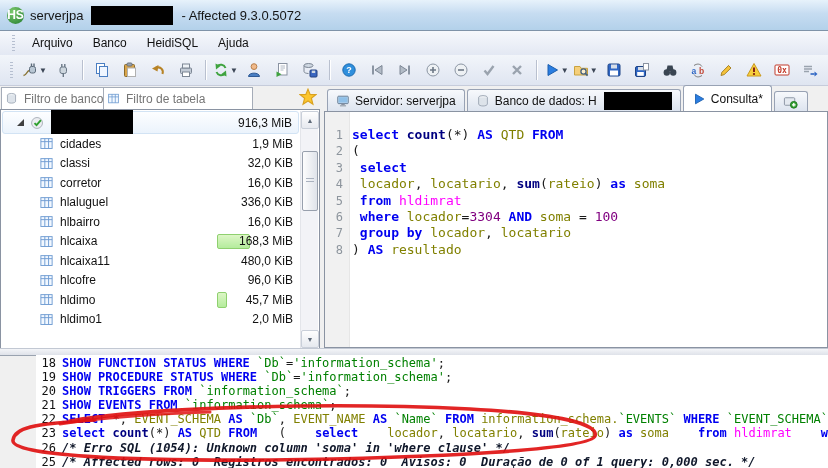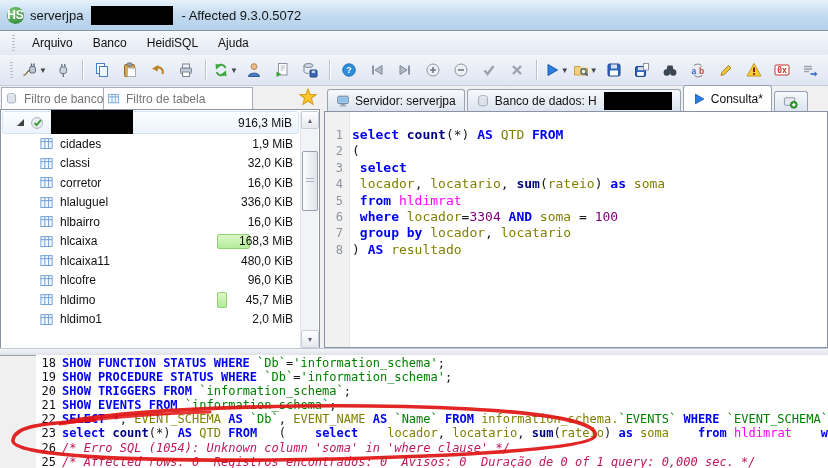--- a/index.html
+++ b/index.html
@@ -98,21 +98,21 @@
   .log .code-line{height:14.1px;white-space:pre;}
   .log .ln{display:inline-block;width:18px;text-align:right;margin-right:6px;color:#111;}
 
   
   .c-kw{color:#0000f0;font-weight:bold;}
   .c-fn{color:#000080;font-weight:bold;}
   .c-id{color:#808000;}
   .c-tbl{color:#ff00ff;}
   .c-num{color:#800080;}
   .c-str{color:#008000;}
-  .c-cmt{color:#be185d;font-style:italic;}
+  .c-cmt{color:#0f172a;font-style:italic;font-weight:bold;}
   .c-d{color:#1a1a1a;}
 
   .annotation{position:absolute;left:0;top:0;pointer-events:none;}
 </style>
 </head>
 <body>
 
 <svg width="0" height="0" style="position:absolute">
   <defs>
     <symbol id="sym-plug" viewBox="0 0 16 16">

